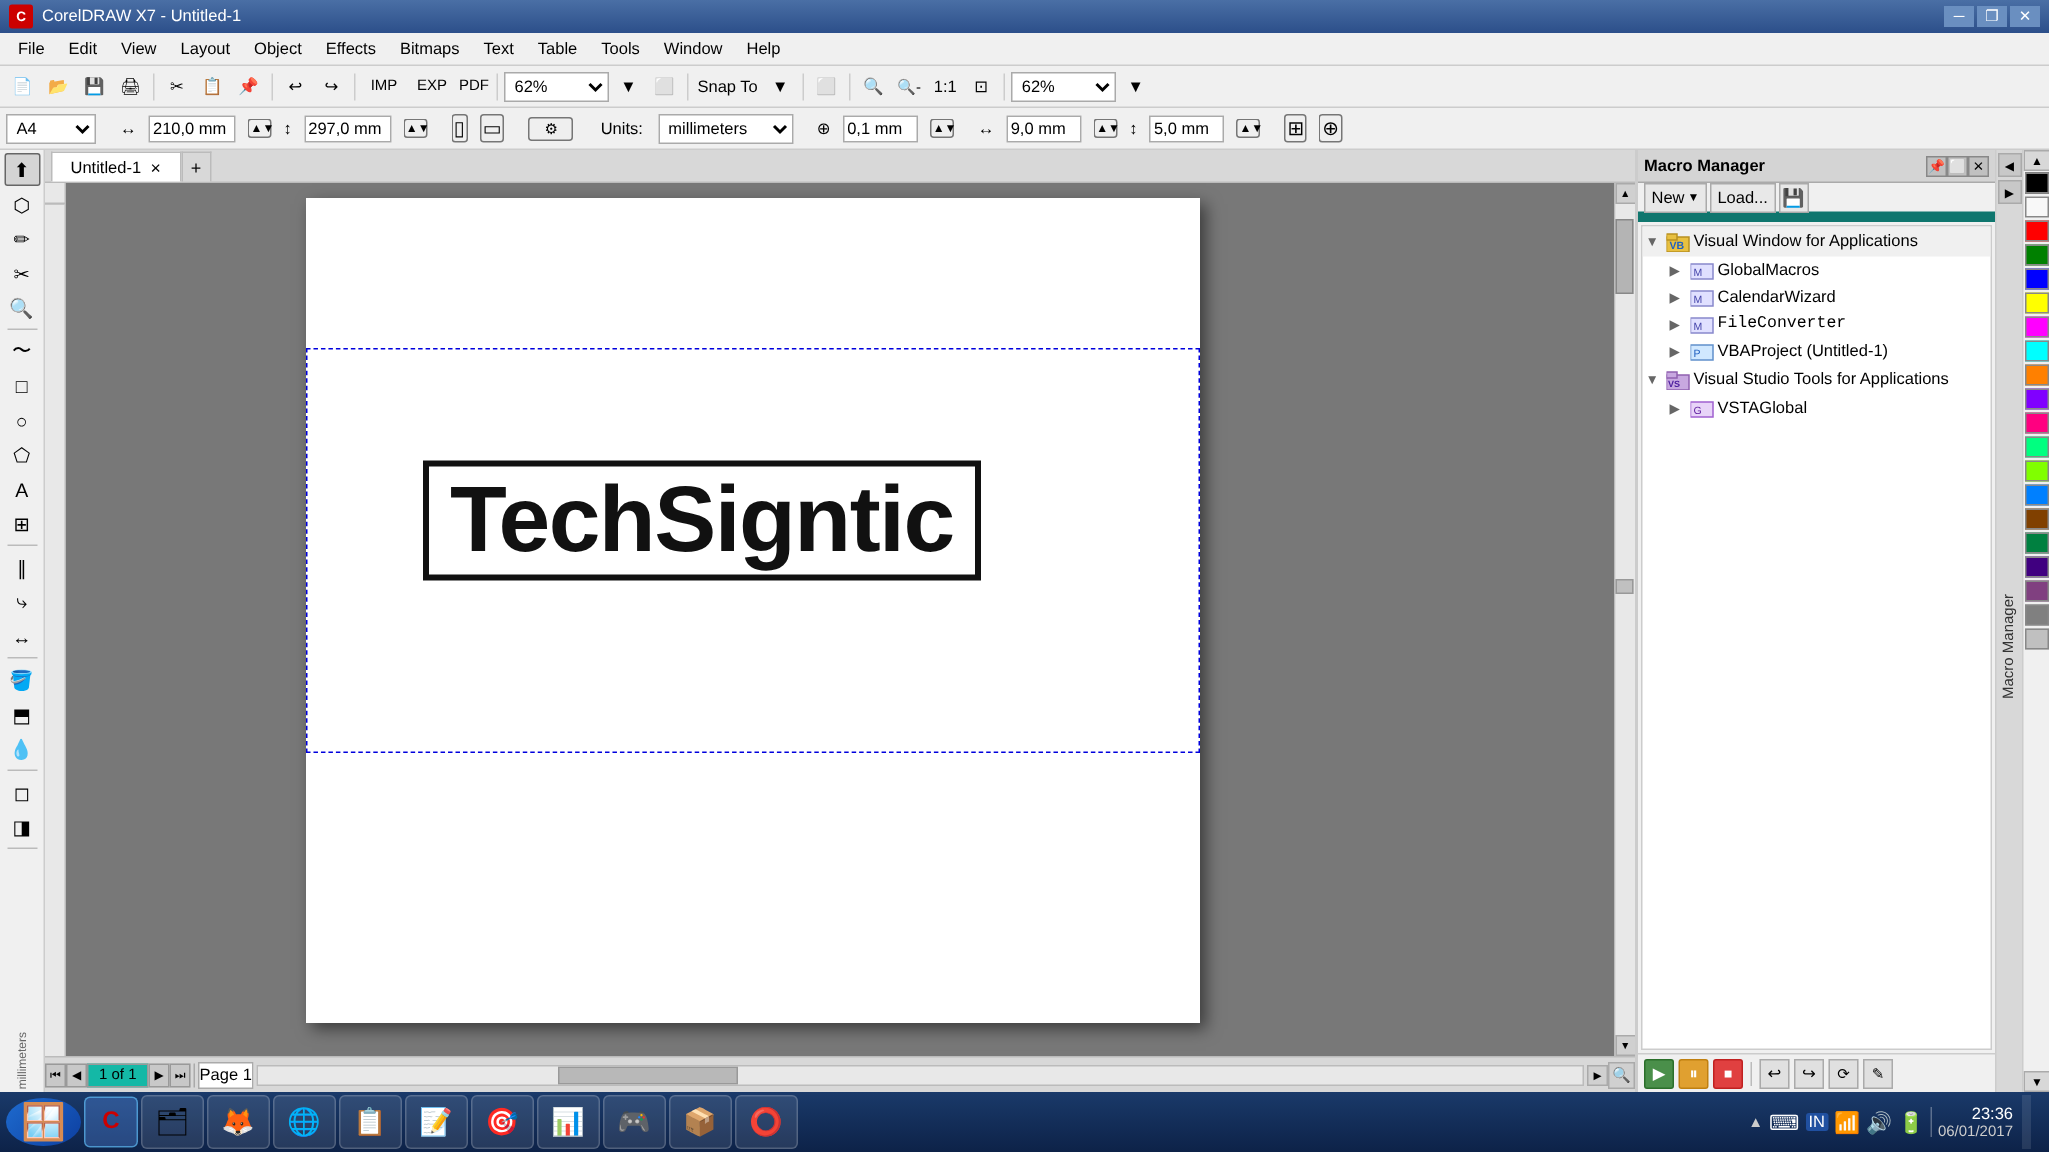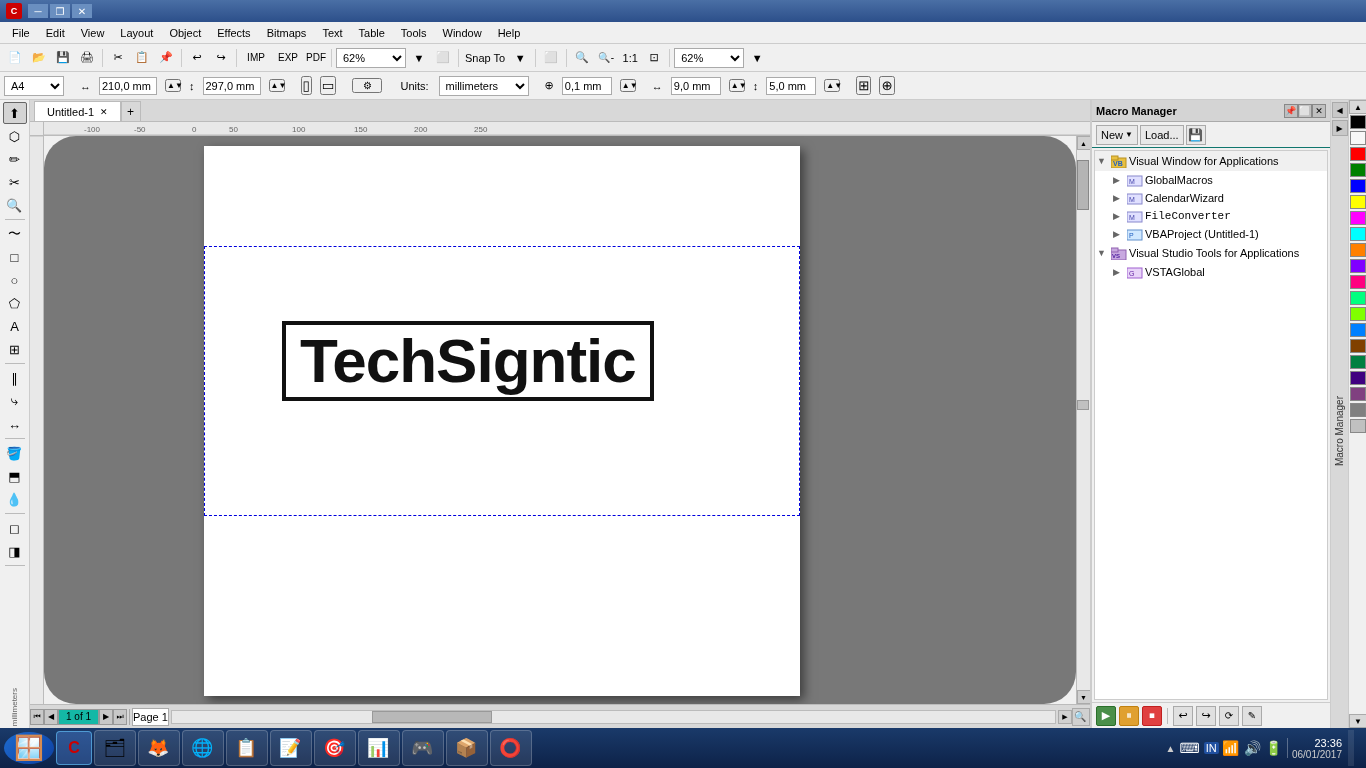--- a/index.html
+++ b/index.html
@@ -86,21 +86,21 @@
     .tool-btn {
       width: 24px; height: 22px;
       background: none;
       border: 1px solid transparent;
       cursor: pointer;
       display: flex; align-items: center; justify-content: center;
       font-size: 13px;
       border-radius: 2px;
     }
     .tool-btn.active { border-color: #666; background: #d4d4d4; }
-    #canvas-scroll { flex: 1; overflow: hidden; position: relative; background: #787878; border-radius: 32px; }
+    #canvas-scroll { flex: 1; overflow: hidden; position: relative; background: #787878; }
 
     
     #page-canvas {
       position: absolute;
       left: 172px;
       top: 15px;
       width: 596px;
       height: 535px;
       background: white;
       box-shadow: 3px 3px 8px rgba(0,0,0,0.4);
@@ -157,20 +157,21 @@
     .task-app.active { background: rgba(100,160,255,0.3); border-color: rgba(100,200,255,0.6); }
     .task-spacer { flex: 1; }
     .task-tray { display: flex; align-items: center; gap: 4px; padding: 0 8px; color: white; font-size: 11px; }
     .tray-icon { font-size: 14px; cursor: pointer; }
   </style>
 </head>
 <body>
 
 <div id="title-bar">
   <span class="title-icon">C</span>
+  <span class="title-text">CorelDRAW X7 - Untitled-1</span>
   <div class="win-controls">
     <button class="win-btn">─</button>
     <button class="win-btn">❐</button>
     <button class="win-btn close">✕</button>
   </div>
 </div>
 
 <div id="menu-bar">
   <span class="menu-item">File</span>
   <span class="menu-item">Edit</span>
@@ -318,34 +319,20 @@
           </svg>
 
           <div style="position:absolute;top:0;left:0;right:0;bottom:0;">
             
           </div>
         </div>
       </div>
 
       <div style="flex:1; display:flex; flex-direction:column; overflow:hidden;">
 
-        <div style="height:14px; background:#e8e8e8; border-bottom:1px solid #bbb; position:relative; overflow:hidden;">
-          <svg width="100%" height="14" style="position:absolute;top:0;left:0;">
-            <line x1="0" y1="13" x2="100%" y2="13" stroke="#bbb" stroke-width="1"></line>
-
-            <text x="40" y="10" font-size="8" fill="#666">-100</text>
-            <text x="90" y="10" font-size="8" fill="#666">-50</text>
-            <text x="148" y="10" font-size="8" fill="#666">0</text>
-            <text x="185" y="10" font-size="8" fill="#666">50</text>
-            <text x="248" y="10" font-size="8" fill="#666">100</text>
-            <text x="310" y="10" font-size="8" fill="#666">150</text>
-            <text x="370" y="10" font-size="8" fill="#666">200</text>
-            <text x="430" y="10" font-size="8" fill="#666">250</text>
-          </svg>
-        </div>
 
         <div style="flex:1; display:flex; overflow:hidden;">
 
           <div id="canvas-scroll" style="flex:1; background:#787878; position:relative; overflow:hidden;">
 
             <div id="page-canvas" style="position:absolute; left:160px; top:10px; width:596px; height:550px; background:white; box-shadow:4px 4px 10px rgba(0,0,0,0.5);">
 
               <div style="position:absolute; left:0; top:100px; width:596px; height:270px; border:1px dashed #0000dd; pointer-events:none;"></div>
 
               <div style="position:absolute; left:78px; top:175px; display:inline-block;">
@@ -393,21 +380,21 @@
 
     <div id="macro-panel" style="width:240px; display:flex; flex-direction:column; background:#f0f0f0; border-left:2px solid #ccc;">
 
       <div style="height:22px; background:#d4d4d4; border-bottom:1px solid #aaa; display:flex; align-items:center; padding:0 4px;">
         <span style="flex:1; font-size:11px; font-weight:bold;">Macro Manager</span>
         <button style="width:14px;height:14px;background:#c0c0c0;border:1px solid #888;font-size:9px;cursor:pointer;">📌</button>
         <button style="width:14px;height:14px;background:#c0c0c0;border:1px solid #888;font-size:9px;cursor:pointer;">⬜</button>
         <button style="width:14px;height:14px;background:#c0c0c0;border:1px solid #888;font-size:9px;cursor:pointer;">✕</button>
       </div>
 
-      <div style="height:26px; background:#f0f0f0; border-bottom:1px solid #0f766e; display:flex; align-items:center; padding:0 4px; gap:2px;">
+      <div style="height:26px; background:#f0f0f0; border-bottom:7px solid #0f766e; display:flex; align-items:center; padding:0 4px; gap:2px;">
         <button class="macro-tb-btn">
           <span>New</span>
           <span style="font-size:8px;">▼</span>
         </button>
         <button class="macro-tb-btn">
           <span>Load...</span>
         </button>
         <button style="width:20px;height:20px;background:#e8e8e8;border:1px solid #aaa;cursor:pointer;font-size:12px;display:flex;align-items:center;justify-content:center;">💾</button>
       </div>
 

